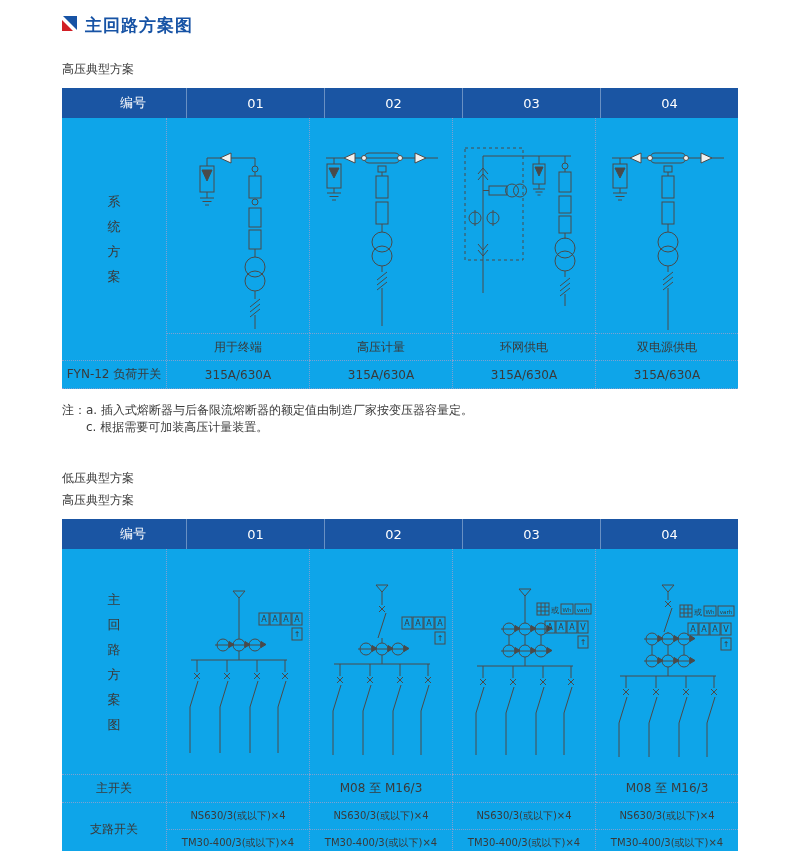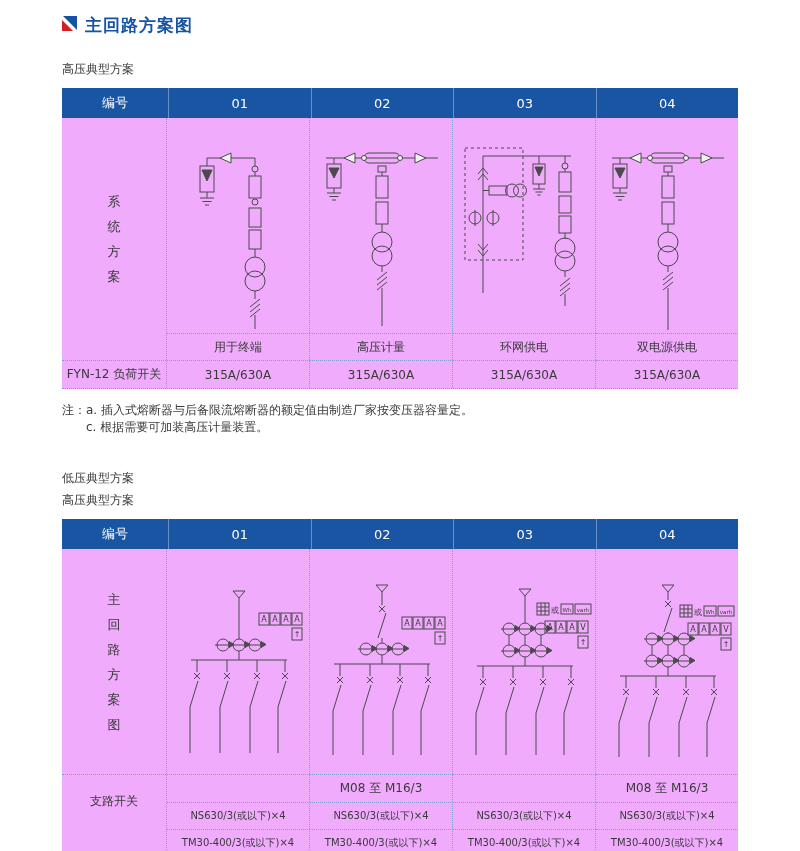--- a/index.html
+++ b/index.html
@@ -11,27 +11,27 @@
   }
   .page { padding: 12px 62px 0 62px; width: 800px; }
 
   .title-row { display:flex; align-items:center; gap:8px; margin-top:2px; }
   .page-title { font-size:17px; font-weight:bold; color:#1753a5; letter-spacing:1px; }
 
   .subtitle { font-size:12px; margin-top:24px; color:#3a3a3a; }
   .subtitle.tight { margin-top:5px; }
 
   .sch-table { margin-top:10px; width:676px; }
-  .thead { display:flex; height:30px; background:#1a55a3; color:#fff; font-size:13px; }
+  .thead { display:flex; height:30px; background:#1a55a3; color:#fff; font-size:13px;padding-left:18px; }
   .th { display:flex; align-items:center; justify-content:center; border-right:1px solid rgba(255,255,255,0.35); }
   .th:last-child { border-right:none; }
   .th.c0 { width:107px; }
   .th.c { flex:1; }
 
-  .tbody { display:flex; background:#f0abfc; border-bottom:1px dotted #7da1d2; font-size:12px; }
+  .tbody { display:flex; background:#0ea5e9; border-bottom:1px dotted #7da1d2; font-size:12px; }
   .left-col { width:107px; display:flex; flex-direction:column; border-right:1px dotted #7da1d2; }
   .vcell { display:flex; align-items:center; justify-content:center; }
   .vert-text { width:15px; line-height:25px; text-align:center; word-break:break-all; font-size:13px; color:#3a3a3a; }
   .lrow { display:flex; align-items:center; justify-content:center; border-top:1px dotted #7da1d2; }
 
   .data-area { flex:1; display:flex; flex-direction:column; }
   .drow { display:flex; }
   .drow .cell { flex:1; border-right:1px dotted #7da1d2; display:flex; align-items:center; justify-content:center; text-align:center; }
   .drow .cell:last-child { border-right:none; }
   .diagrams .cell { align-items:flex-start; }
@@ -247,20 +247,21 @@
       <div class="th c">01</div>
       <div class="th c">02</div>
       <div class="th c">03</div>
       <div class="th c">04</div>
     </div>
     <div class="tbody">
       <div class="left-col">
         <div class="vcell">
             <span class="vert-text">主回路方案图</span>
           </div>
+        <div class="lrow mrow-l">主开关</div>
         <div class="lrow brow-l">支路开关</div>
       </div>
       <div class="data-area">
         <div class="drow diagrams">
           <div class="cell">
             <svg width="142" height="225" viewBox="0 0 142 225">
               <g stroke="#4a4a4a" fill="none" stroke-width="1">
                 <polygon points="66,42 78,42 72,49"></polygon>
                 <line x1="72" y1="49" x2="72" y2="90"></line>
                 <line x1="48" y1="96" x2="96" y2="96"></line>

